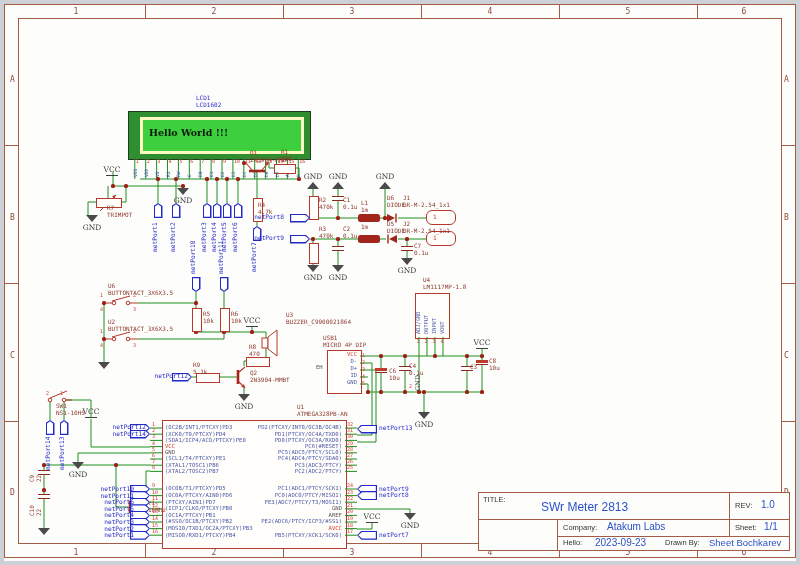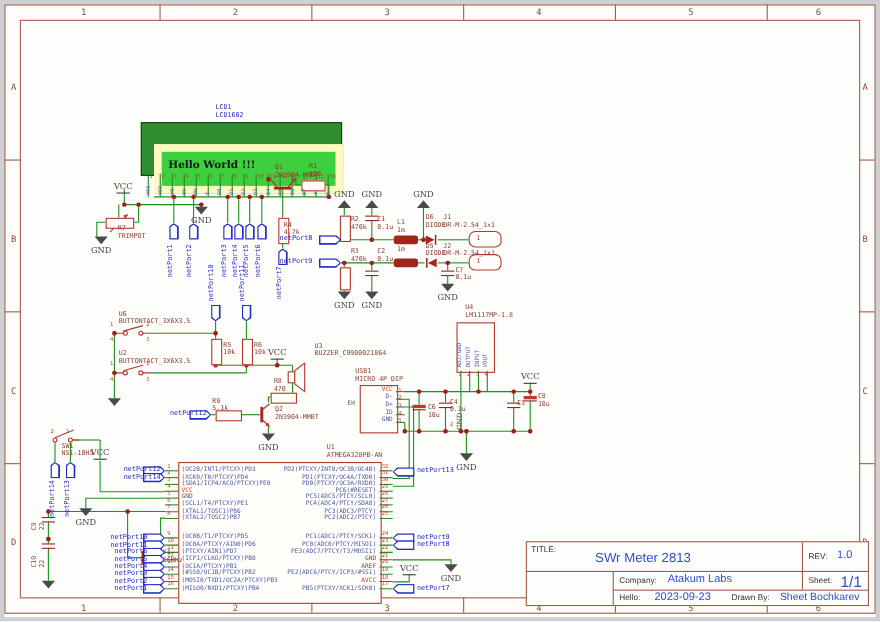--- a/index.html
+++ b/index.html
@@ -23,21 +23,21 @@
   .box{position:absolute;border:1px solid #b5382c;background:#fffefb;}
   .dot{position:absolute;width:3.2px;height:3.2px;border-radius:50%;background:#9e1f15;}
   .plate{position:absolute;background:#8d2a20;}
   .ind{position:absolute;background:#a1251b;border-radius:2.5px;}
   .flag{position:absolute;background:#2328c8;}
   .flag>div{position:absolute;left:1.2px;top:1.2px;right:1.2px;bottom:1.2px;background:#fff;}
   .gtri{position:absolute;width:0;height:0;}
   .vbar{position:absolute;height:1.8px;background:#3f3f3f;}
   
   #lcd-module{position:absolute;left:128px;top:111px;width:181px;height:47px;background:#2f8e2f;border:1.5px solid #1d3b1d;}
-  #lcd-screen{position:absolute;left:11px;top:19px;width:158px;height:31px;background:#3ecf3e;border:7px solid #fef9c3;}
+  #lcd-screen{position:absolute;left:11px;top:5px;width:158px;height:31px;background:#3ecf3e;border:3px solid #fef9c3;}
   #lcd-text{position:absolute;left:6px;top:7px;font:bold 9.5px "DejaVu Serif",serif;color:#0a1a0a;}
   
   #tblock{position:absolute;left:478px;top:492px;width:310px;height:57px;background:#fdfdfb;border:1px solid #a35c48;}
   #tblock .line{position:absolute;background:#a35c48;}
   .tb-lab{font-size:7.5px;color:#333;font-family:"Liberation Sans",sans-serif;}
   .tb-val{color:#2b50c8;font-family:"Liberation Sans",sans-serif;}
   svg{position:absolute;left:0;top:0;overflow:visible;}
 </style>
 </head>
 <body>
@@ -695,19 +695,19 @@
     <div class="line" style="left:78px;top:26px;width:1px;height:31px"></div>
     <div class="line" style="left:78px;top:43px;width:232px;height:1px"></div>
     <div class="line" style="left:250px;top:0;width:1px;height:43px"></div>
     <span class="t tb-lab" style="left:4px;top:3px">TITLE:</span>
     <span class="t tb-val" style="left:62px;top:8px;font-size:12px">SWr Meter 2813</span>
     <span class="t tb-lab" style="left:256px;top:9px">REV:</span>
     <span class="t tb-val" style="left:282px;top:7px;font-size:10px">1.0</span>
     <span class="t tb-lab" style="left:84px;top:31px">Company:</span>
     <span class="t tb-val" style="left:128px;top:29px;font-size:10px">Atakum Labs</span>
     <span class="t tb-lab" style="left:256px;top:31px">Sheet:</span>
-    <span class="t tb-val" style="left:285px;top:29px;font-size:14px">1/1</span>
+    <span class="t tb-val" style="left:285px;top:29px;font-size:10px">1/1</span>
     <span class="t tb-lab" style="left:84px;top:46px">Hello:</span>
     <span class="t tb-val" style="left:116px;top:45px;font-size:10px">2023-09-23</span>
     <span class="t tb-lab" style="left:186px;top:46px">Drawn By:</span>
     <span class="t tb-val" style="left:230px;top:45px;font-size:9.5px">Sheet Bochkarev</span>
   </div>
 </div>
 
 </body></html>

